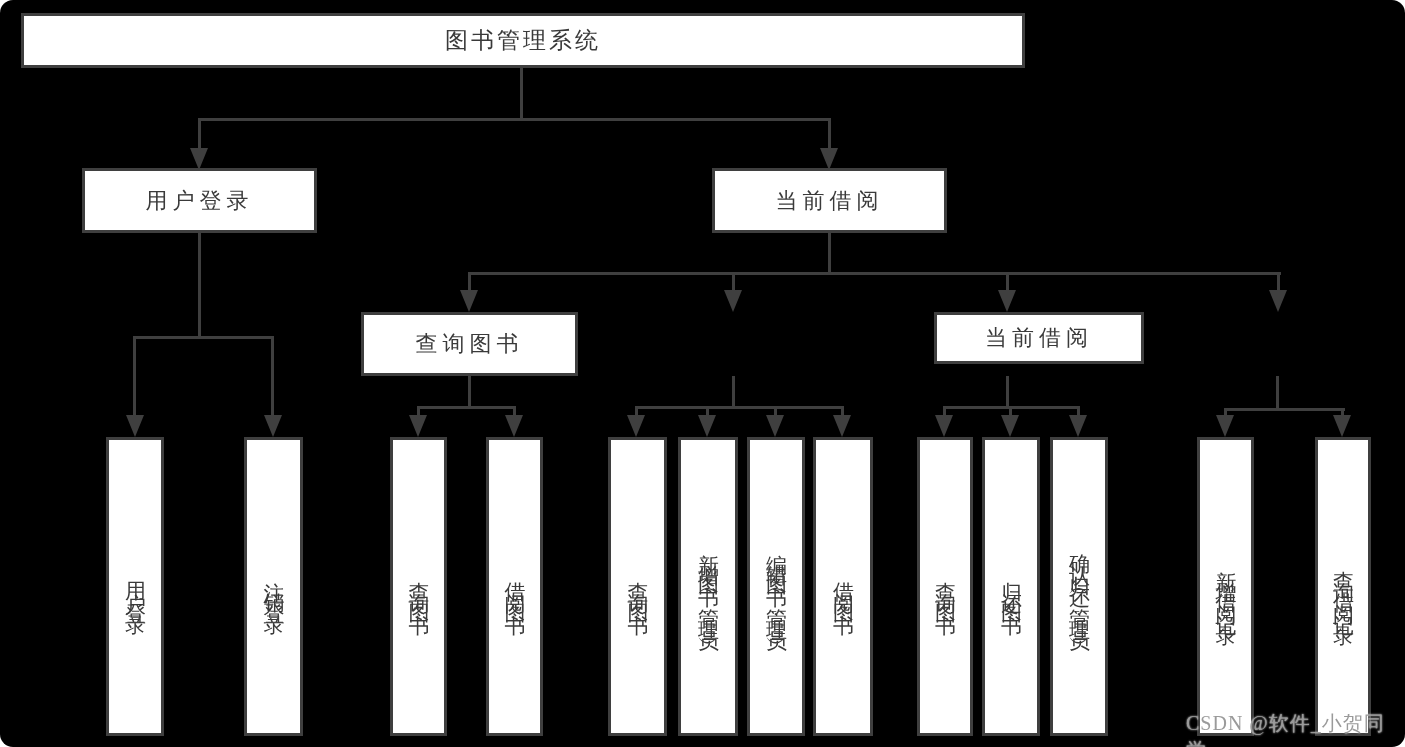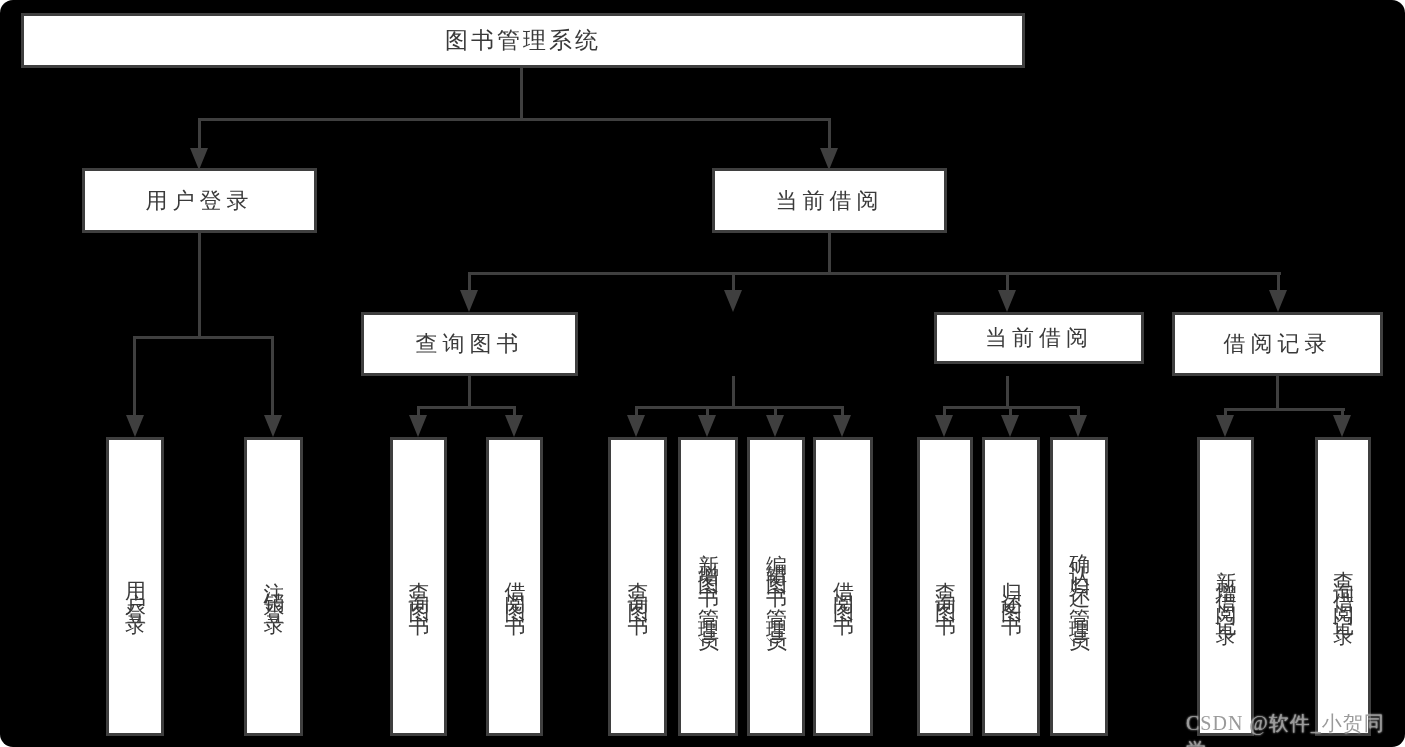--- a/index.html
+++ b/index.html
@@ -45,23 +45,20 @@
   </div>
   <div class="box lvl12" style="left:712px;top:168px;width:235px;height:65px">
     <span>当前借阅</span>
   </div>
 
   <div class="box lvl12" style="left:361px;top:312px;width:217px;height:64px">
     <span>查询图书</span>
   </div>
   <div class="box lvl12" style="left:934px;top:312px;width:210px;height:52px">
     <span>当前借阅</span>
-  </div>
-  <div class="box lvl12" style="left:1172px;top:312px;width:211px;height:64px">
-    <span>借阅记录</span>
   </div>
 
   <div class="box leaf" style="left:106px;top:437px;width:58px;height:299px">
     <span>用户登录</span>
   </div>
   <div class="box leaf" style="left:244px;top:437px;width:59px;height:299px">
     <span>注销登录</span>
   </div>
 
   <div class="box leaf" style="left:390px;top:437px;width:57px;height:299px">

